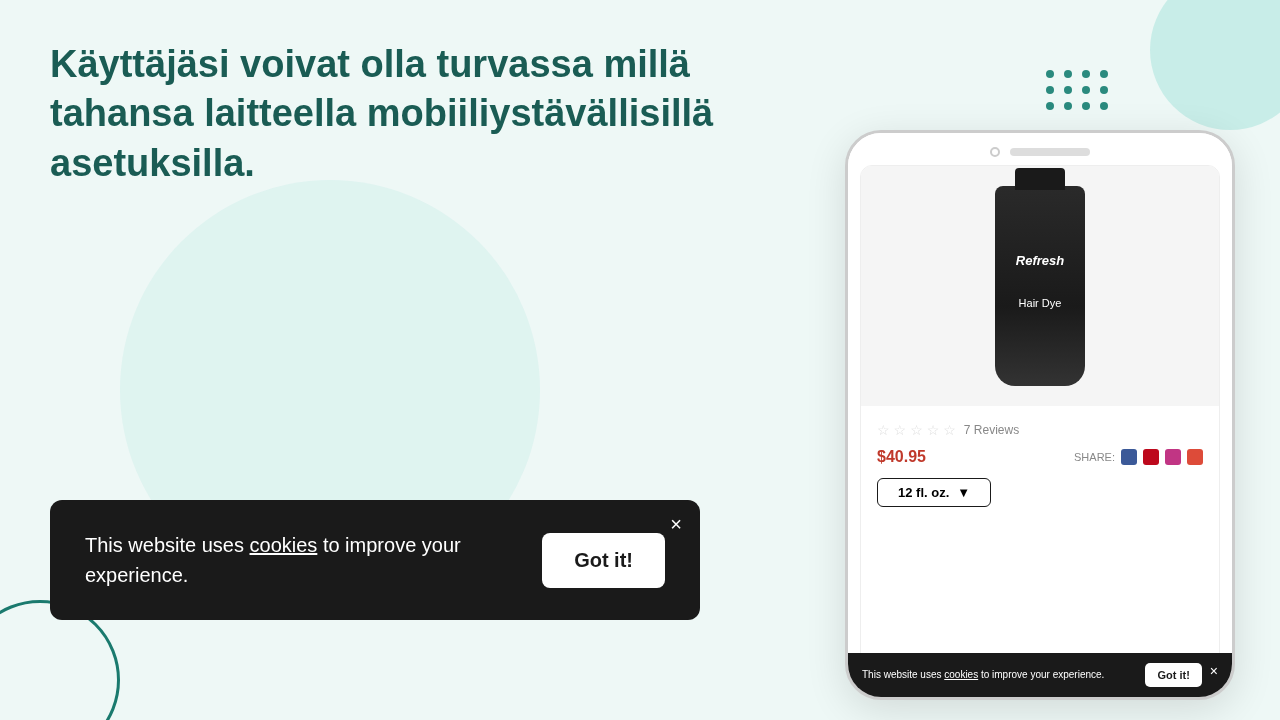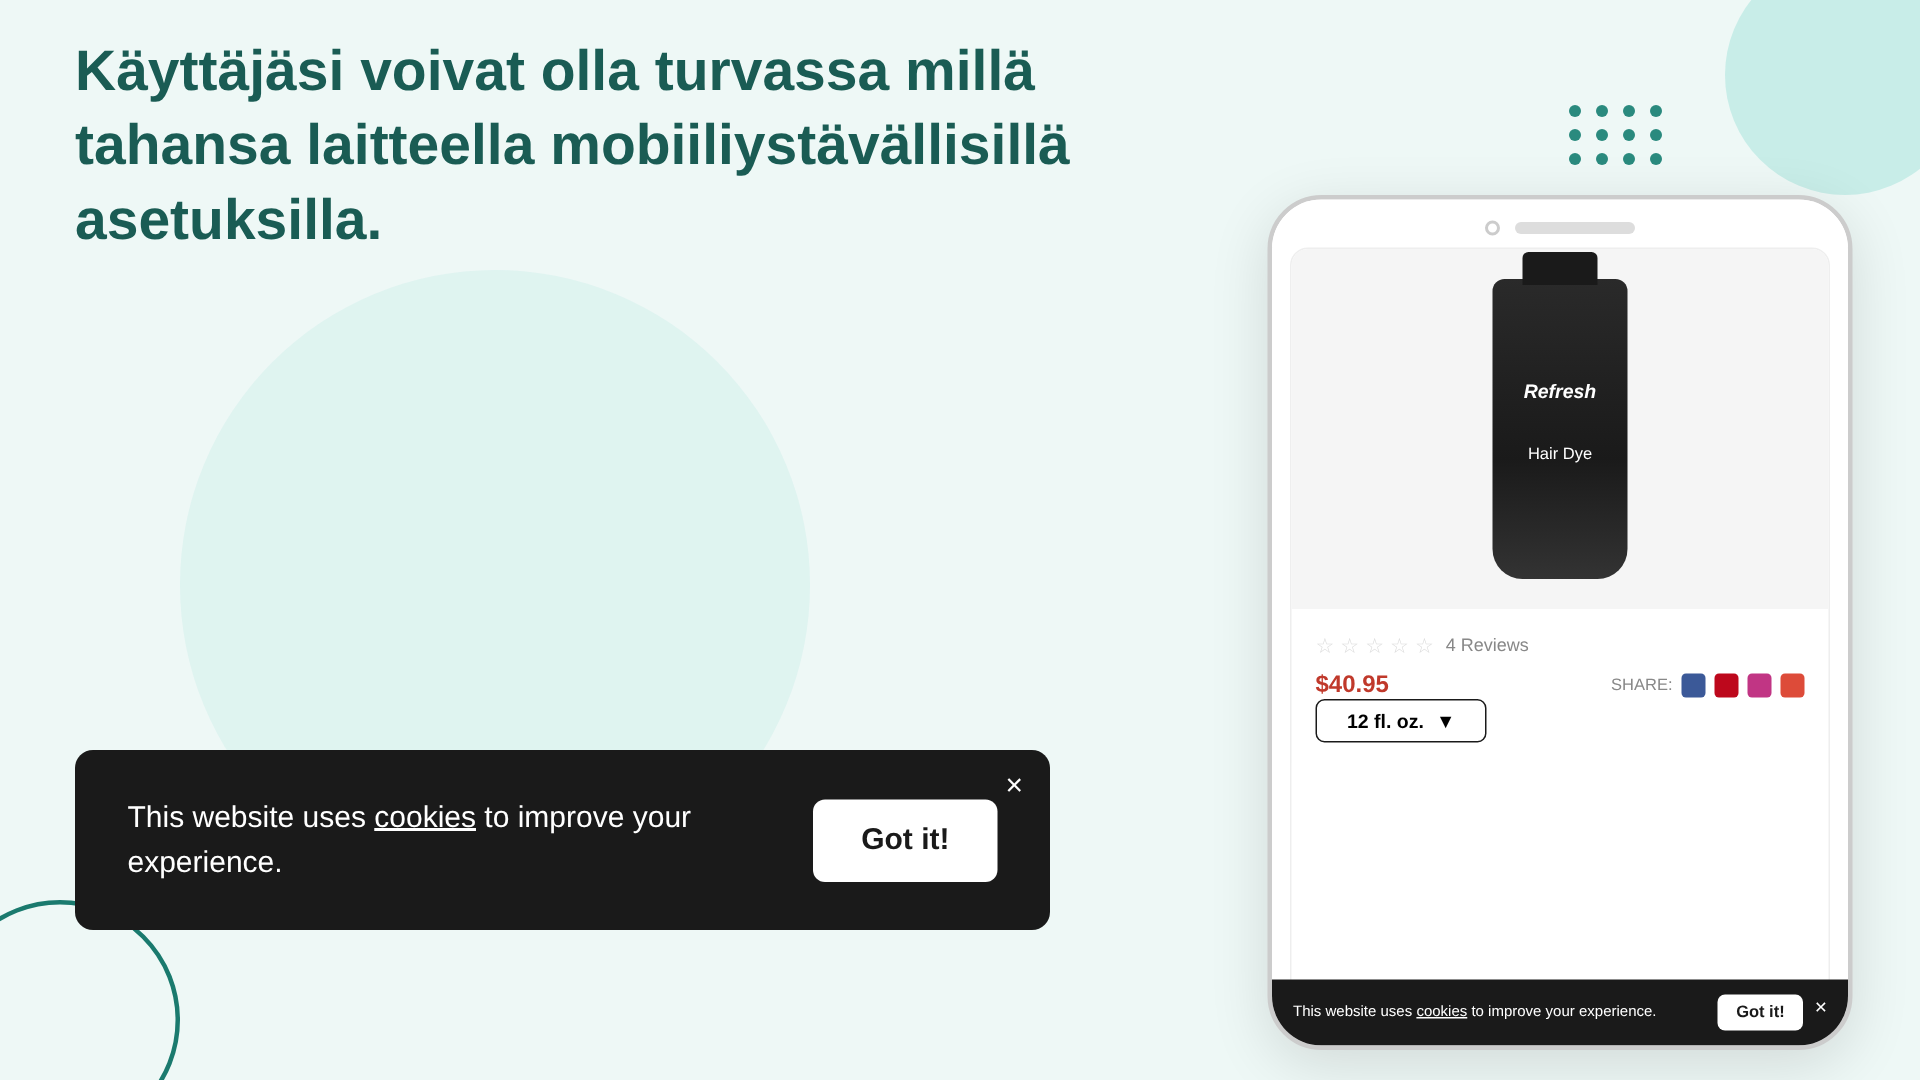--- a/index.html
+++ b/index.html
@@ -56,21 +56,21 @@
     .dot {
       width: 8px;
       height: 8px;
       border-radius: 50%;
       background: #2a8a7e;
     }
 
     
     .main-heading {
       position: absolute;
-      top: 24px;
+      top: 40px;
       left: 50px;
       width: 780px;
       z-index: 2;
       color: #1a5c54;
       font-size: 38px;
       font-weight: 700;
       line-height: 1.3;
     }
 
     
@@ -226,20 +226,21 @@
     }
     .reviews-count {
       font-size: 12px;
       color: #888;
       margin-left: 4px;
     }
     .price-share-row {
       display: flex;
       align-items: center;
       justify-content: space-between;
+      margin-bottom: 12px;
     }
     .price {
       font-size: 16px;
       color: #c0392b;
       font-weight: 600;
     }
     .share-section {
       display: flex;
       align-items: center;
       gap: 6px;
@@ -356,21 +357,21 @@
         <div class="product-tube-text">Hair Dye</div>
       </div>
     </div>
     <div class="product-info">
       <div class="stars-row">
         <span class="star">☆</span>
         <span class="star">☆</span>
         <span class="star">☆</span>
         <span class="star">☆</span>
         <span class="star">☆</span>
-        <span class="reviews-count">4 Reviews</span>
+        <span class="reviews-count">7 Reviews</span>
       </div>
       <div class="price-share-row">
         <span class="price">$40.95</span>
         <div class="share-section">
           <span>SHARE:</span>
           <span class="share-icon" style="background:#3b5998;"></span>
           <span class="share-icon" style="background:#bd081c;"></span>
           <span class="share-icon" style="background:#c13584;"></span>
           <span class="share-icon" style="background:#dd4b39;"></span>
         </div>

